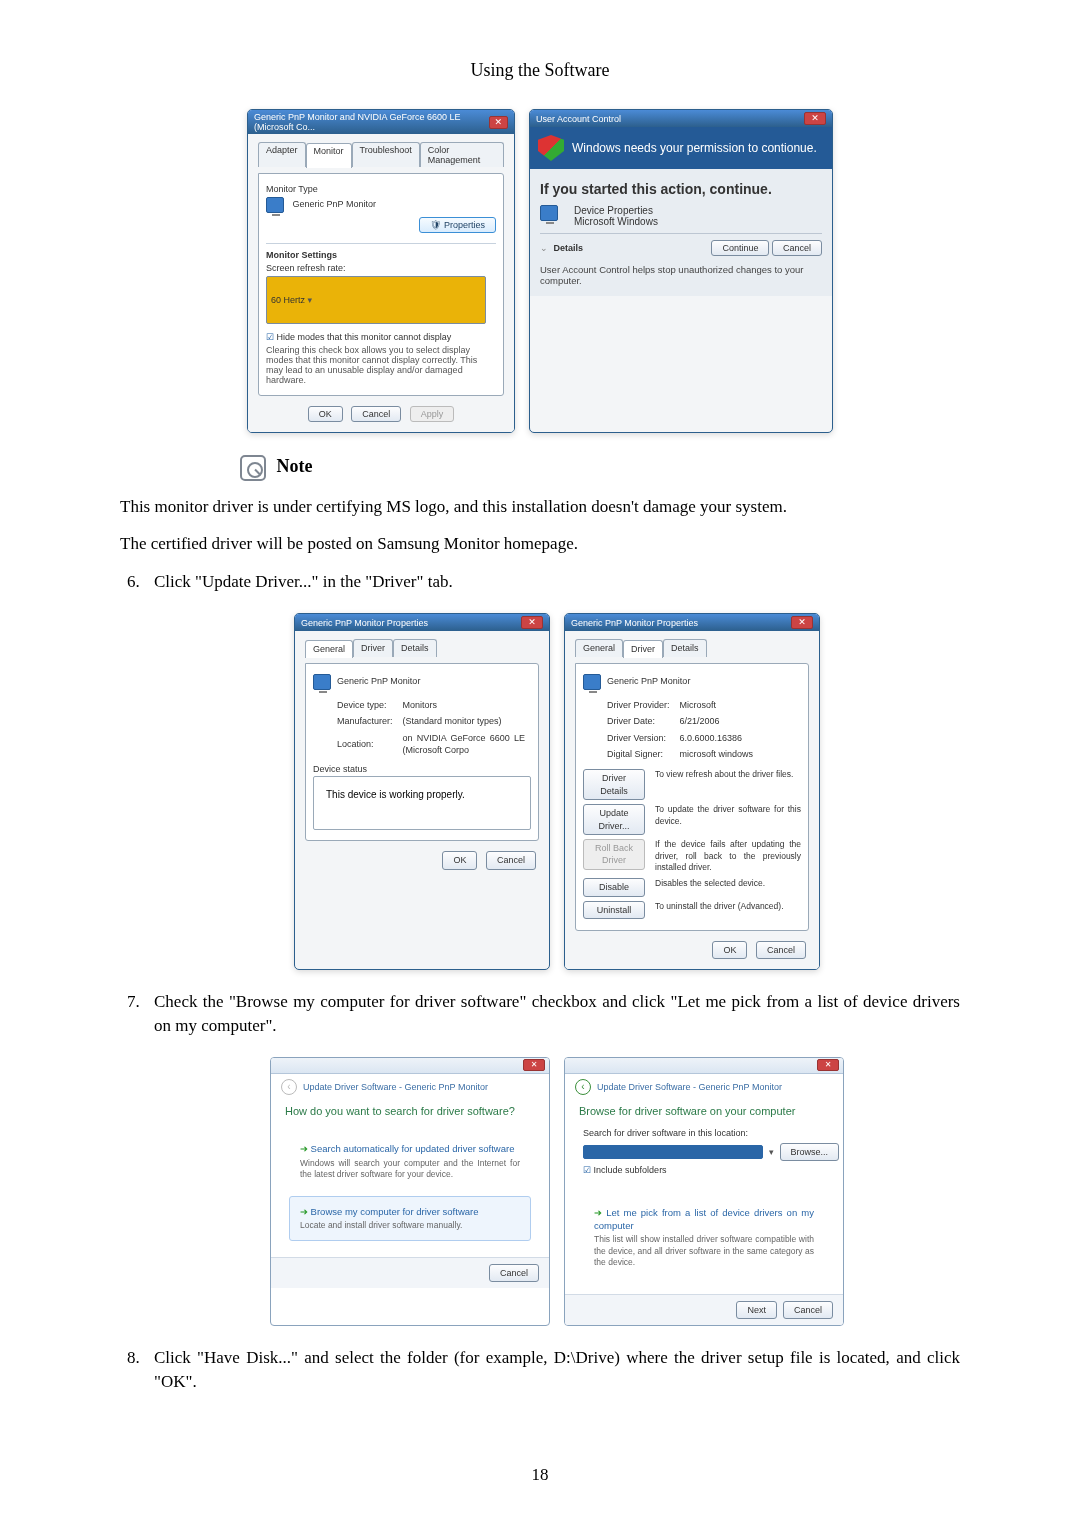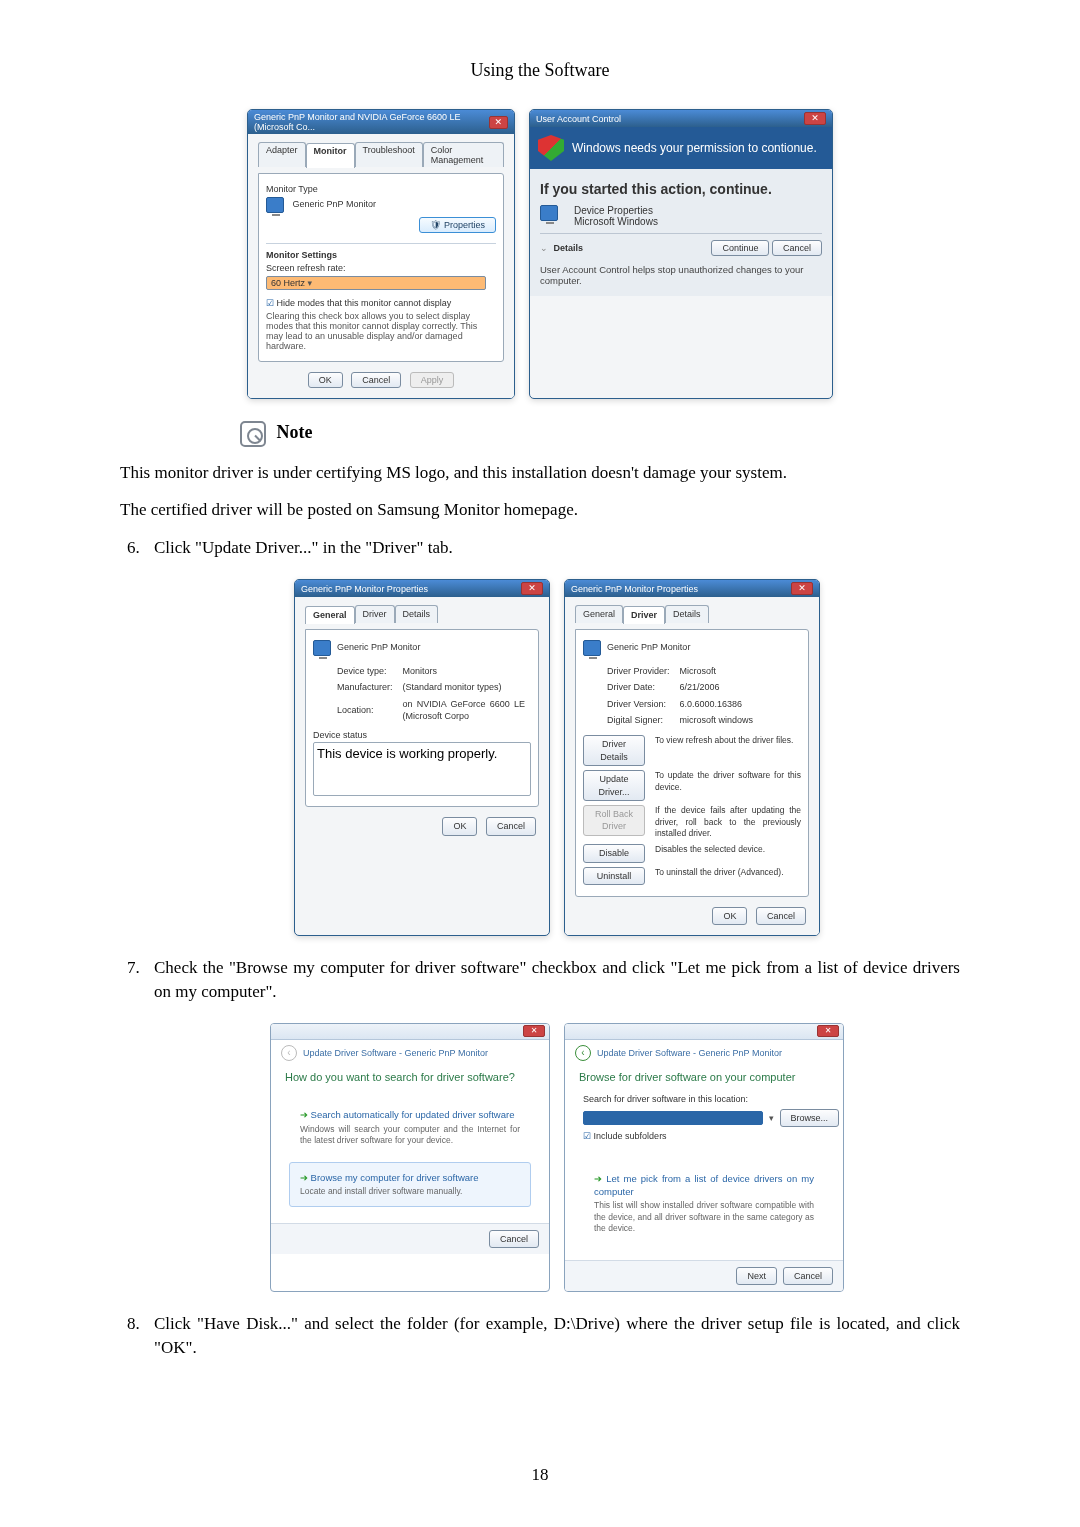--- a/index.html
+++ b/index.html
@@ -60,42 +60,42 @@
   .win .body { padding:8px 10px 10px; background:#f3f5f7; }
   .tabrow { display:flex; gap:0; margin-bottom:6px; }
   .tab {
     padding:2px 7px;
     border:1px solid #9aa9b8;
     border-bottom:none;
     background:#eef2f6;
     border-radius:3px 3px 0 0;
     font-size:9px;
   }
-  .tab.active { background:#fff; position:relative; top:1px;font-weight:bold; }
+  .tab.active { background:#fff; position:relative; top:1px; }
   .panel {
     border:1px solid #9aa9b8;
     background:#fff;
     padding:7px;
     border-radius:0 3px 3px 3px;
   }
   .btn {
     display:inline-block;
     padding:2px 10px;
     border:1px solid #7a8ca0;
     background:linear-gradient(#fdfdfe,#e2e9f2);
     border-radius:3px;
     font-size:9px;
     text-align:center;
   }
   .btn.disabled { color:#999; border-color:#bbb; background:#eee; }
   .drop {
     display:inline-block;
     border:1px solid #7a8ca0;
-    background:#fdba74;
-    padding:1px 4px;
+    background:#eab308;
+    padding:18px 4px;
     font-size:9px;
     border-radius:2px;
     min-width:110px;
   }
   .drop::after { content:" ▾"; color:#555; }
   .field-row { margin:3px 0; }
   .dlg-actions { text-align:center; margin-top:10px; }
   .dlg-actions .btn { margin:0 3px; }
   .mon-icon {
     display:inline-block;width:18px;height:16px;
@@ -160,21 +160,21 @@
   .wizard .actions{display:flex;justify-content:flex-end;gap:6px;padding:6px 10px;background:#f2f5f9;border-top:1px solid #d2dbe6;}
   .chk::before{content:"☑ ";color:#2a66a7;}
   .inset-box{border:1px solid #c4cfdb;background:#fff;padding:3px 6px;border-radius:2px;display:inline-block;min-width:180px;}
   .prop-grid td{padding:1px 4px;font-size:9px;}
   .btn-stack{margin-top:6px;}
   .btn-stack .row{display:flex;gap:10px;align-items:flex-start;margin:4px 0;}
   .btn-stack .row .btn{width:62px;}
   .btn-stack .row .desc{font-size:8.5px;flex:1;}
   textarea.status{
     width:100%;height:54px;border:1px solid #9aa9b8;background:#fff;resize:none;
-    font-family:inherit;font-size:13px;padding:3px;border-radius:2px;
+    font-family:inherit;font-size:10px;padding:12px;border-radius:2px;
   }
 </style>
 </head>
 <body>
 
 <div class="page">
 
   <div class="running-header">Using the Software</div>
 
   <div class="figure-row">

